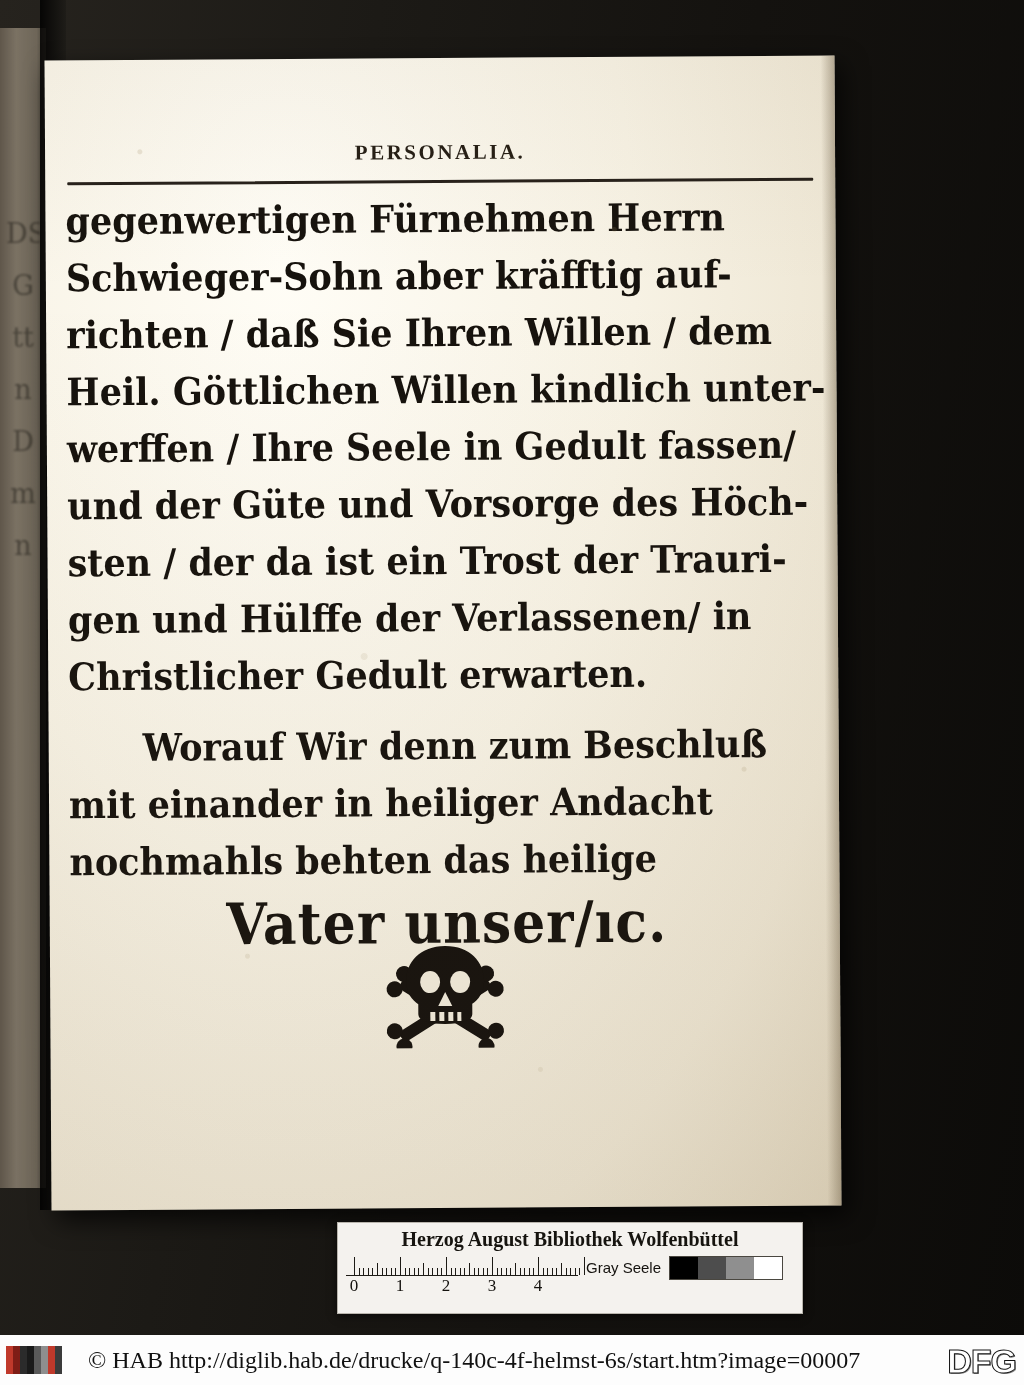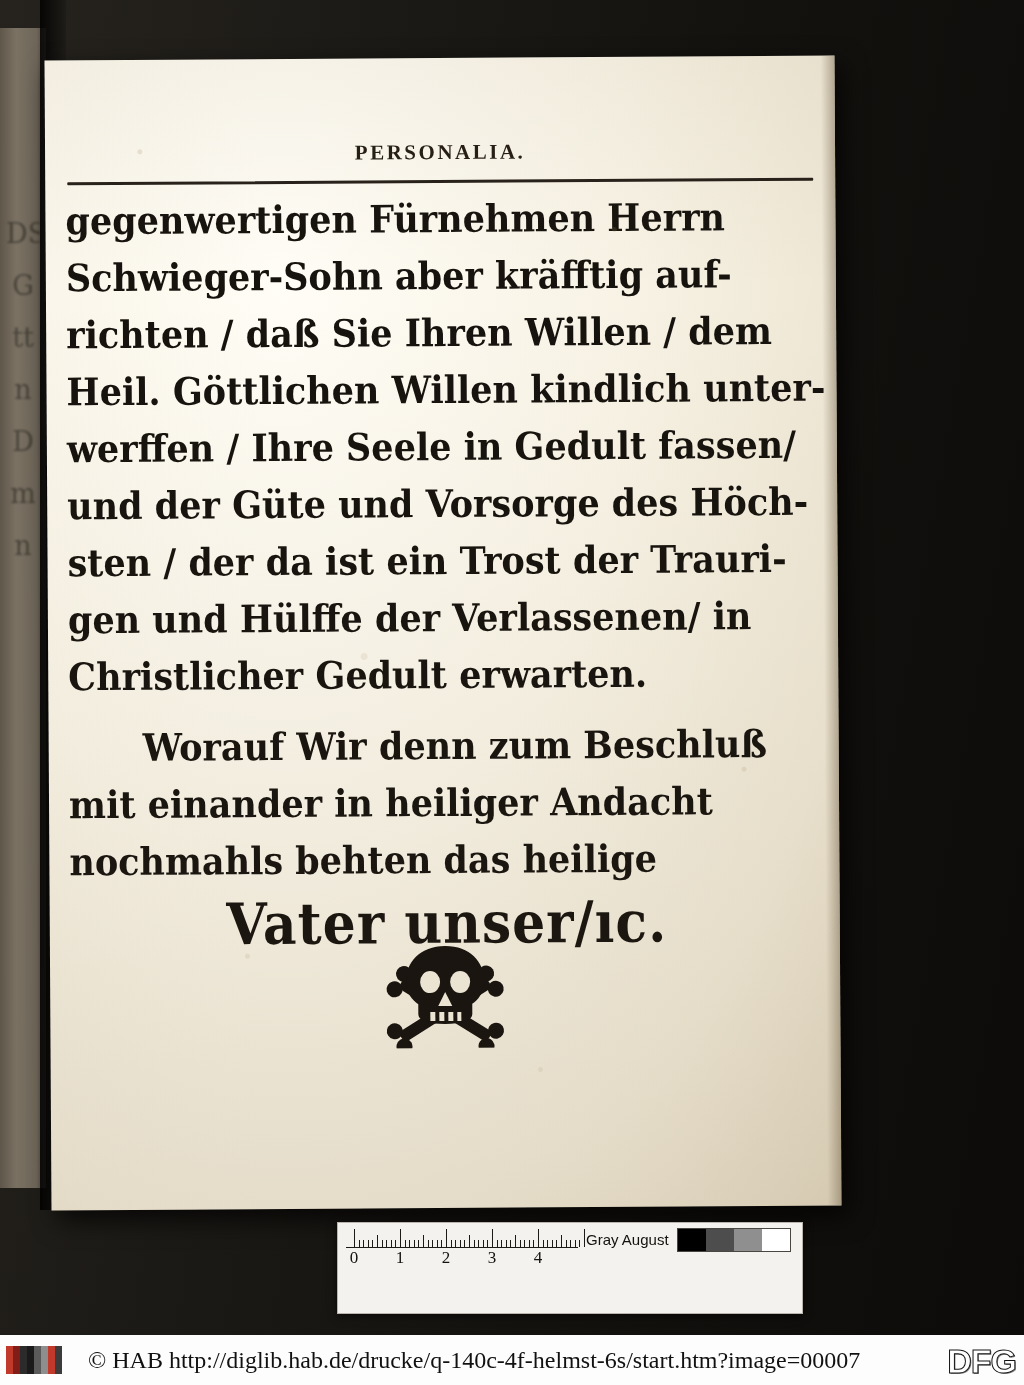--- a/index.html
+++ b/index.html
@@ -356,20 +356,21 @@
           <rect x="50" y="74" width="5" height="9"></rect>
           <rect x="59" y="74" width="5" height="9"></rect>
           <rect x="68" y="74" width="5" height="9"></rect>
           <rect x="77" y="74" width="4" height="9"></rect>
         </g>
       </svg>
     </div>
   </div>
 
   <div class="target-card">
+    <div class="target-title">Herzog August Bibliothek Wolfenbüttel</div>
     <div class="target-body">
       <div class="ruler">
         <div class="ticks" id="ticks">
             <div class="tick" style="left: 8px; height: 18px;"></div>
             <div class="tick" style="left: 12.6px; height: 7px;"></div>
             <div class="tick" style="left: 17.2px; height: 7px;"></div>
             <div class="tick" style="left: 21.8px; height: 7px;"></div>
             <div class="tick" style="left: 26.4px; height: 7px;"></div>
             <div class="tick" style="left: 31px; height: 12px;"></div>
             <div class="tick" style="left: 35.6px; height: 7px;"></div>
@@ -419,21 +420,21 @@
             <div class="tick" style="left: 238px; height: 18px;"></div>
           </div>
         <div class="nums" id="nums">
             <span style="left: 8px;">0</span>
             <span style="left: 54px;">1</span>
             <span style="left: 100px;">2</span>
             <span style="left: 146px;">3</span>
             <span style="left: 192px;">4</span>
           </div>
       </div>
-      <div class="grayscale-label">Gray August</div>
+      <div class="grayscale-label">Gray Seele</div>
       <div class="gray-patches" id="patches">
           <div style="background: rgb(0, 0, 0);"></div>
           <div style="background: rgb(77, 77, 77);"></div>
           <div style="background: rgb(143, 143, 143);"></div>
           <div style="background: rgb(255, 255, 255);"></div>
         </div>
     </div>
   </div>
 
   <div class="footer">

